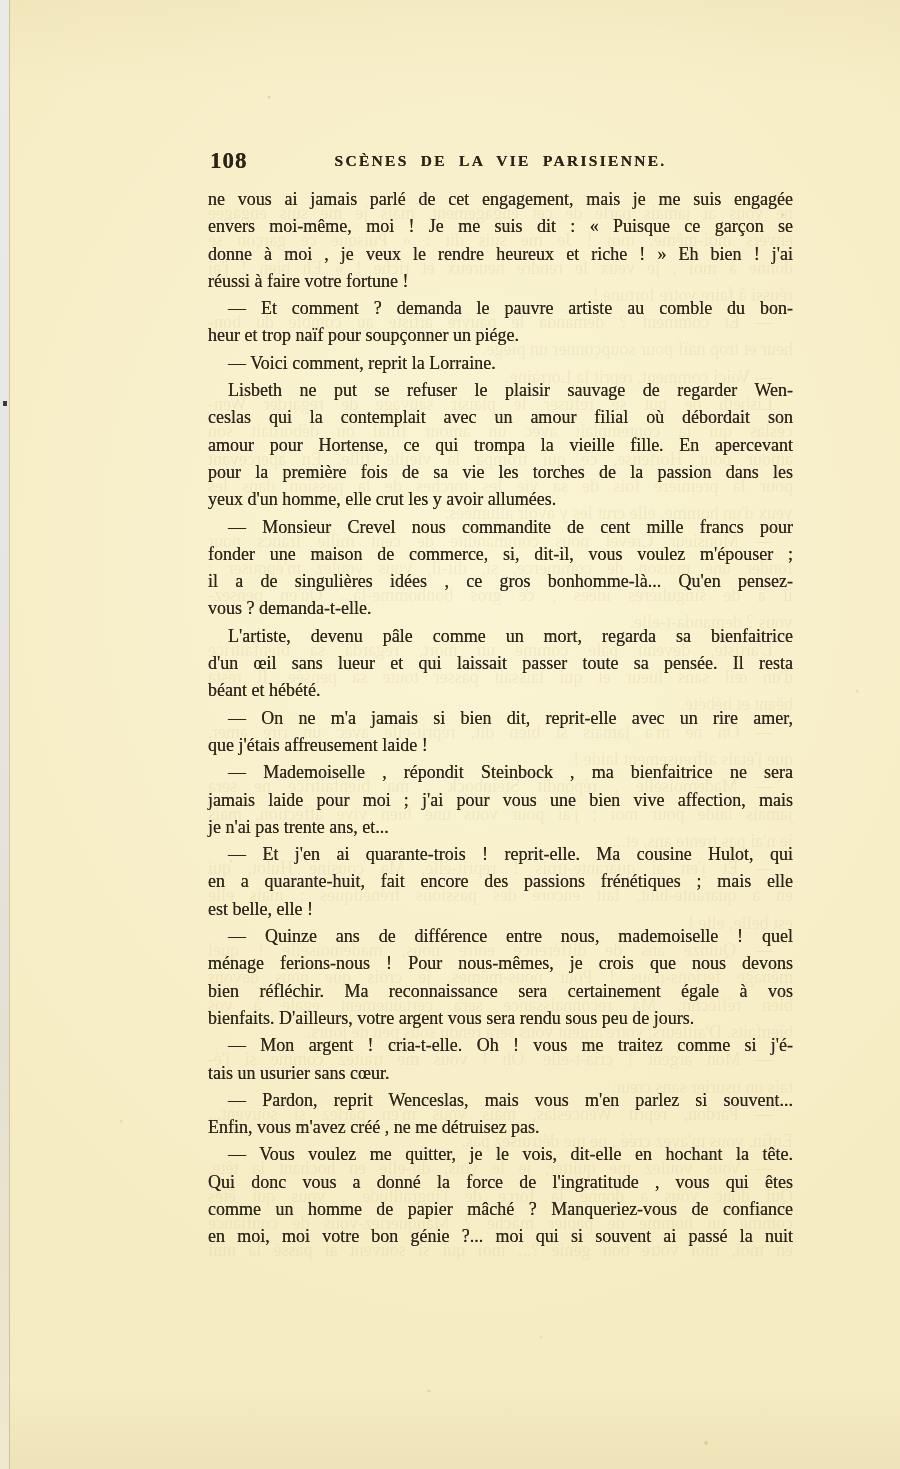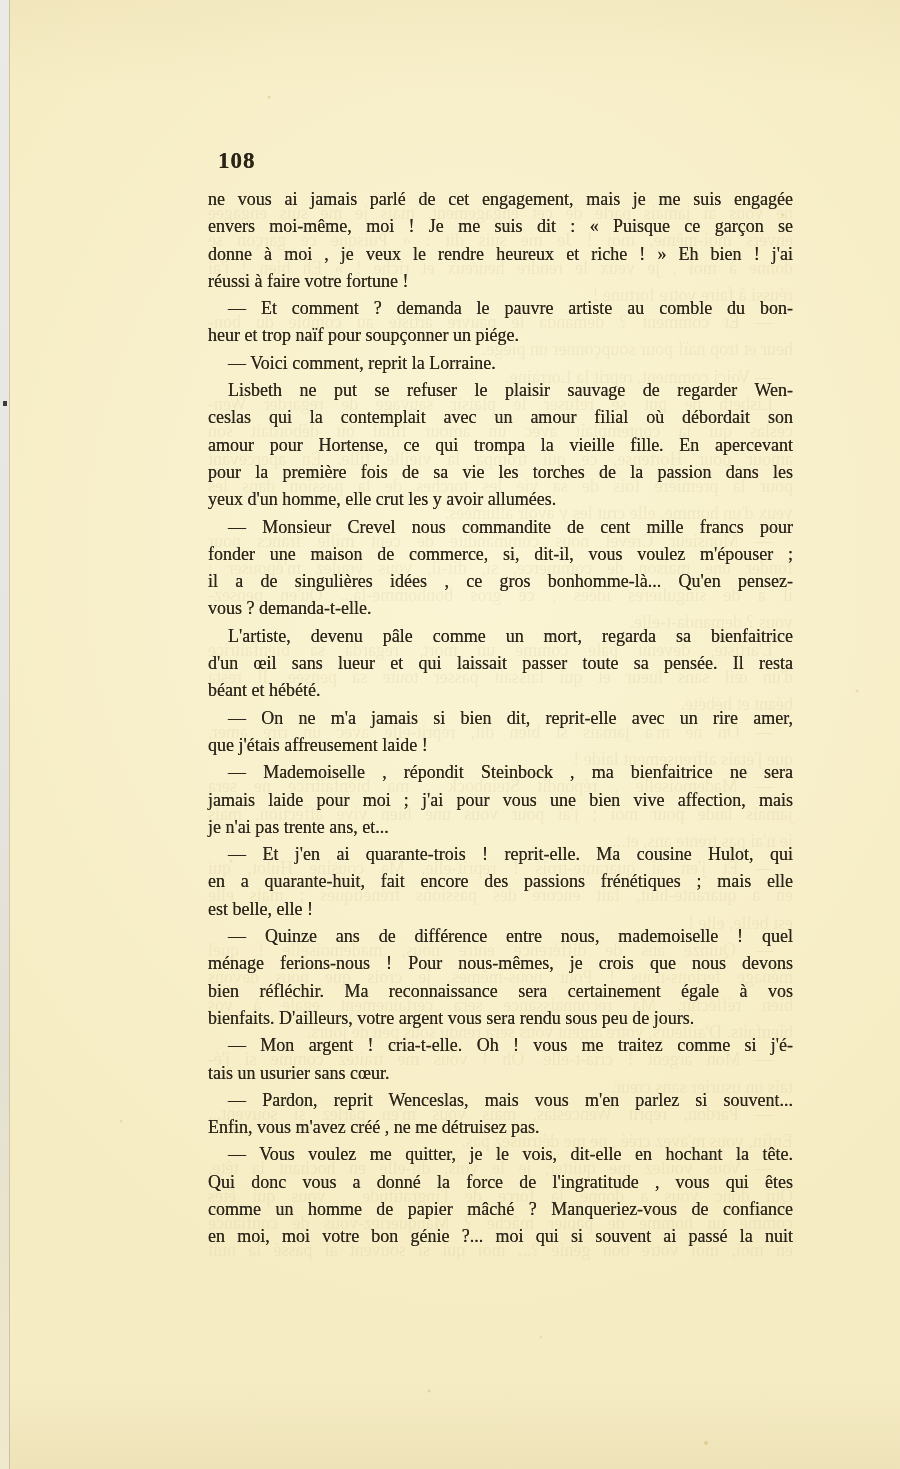--- a/index.html
+++ b/index.html
@@ -41,21 +41,21 @@
       540px 1336px 0 0.5px rgba(208,158,72,0.22),
       230px 860px 0 0.5px rgba(208,158,72,0.20),
       660px 1040px 0 0.5px rgba(208,158,72,0.20);
   }
   
   .speck {
     position:absolute; left:3px; top:401px; width:4px; height:5px;
     background:#3c3a36;
   }
   .header {
-    position:absolute; left:216px; top:148px; width:585px; height:26px;
+    position:absolute; left:208px; top:148px; width:585px; height:26px;
     color:#2c2517;
   }
   .pagenum {
     position:absolute; left:2px; top:0;
     font-size:23px; font-weight:bold; letter-spacing:1px;
     text-shadow:0 0 0.5px rgba(44,37,23,0.85);
   }
   .runhead {
     position:absolute; left:0; top:4px; width:100%;
     text-align:center;
@@ -129,20 +129,21 @@
       <div class="line j i">— Pardon, reprit Wenceslas, mais vous m'en parlez si souvent...</div>
       <div class="line">Enfin, vous m'avez créé , ne me détruisez pas.</div>
       <div class="line j i">— Vous voulez me quitter, je le vois, dit-elle en hochant la tête.</div>
       <div class="line j">Qui donc vous a donné la force de l'ingratitude , vous qui êtes</div>
       <div class="line j">comme un homme de papier mâché ? Manqueriez-vous de confiance</div>
       <div class="line j">en moi, moi votre bon génie ?... moi qui si souvent ai passé la nuit</div>
     </div>
 
   <div class="header">
     <span class="pagenum">108</span>
+    <span class="runhead">SCÈNES DE LA VIE PARISIENNE.</span>
   </div>
 
   <div class="textblock">
       <div class="line j">ne vous ai jamais parlé de cet engagement, mais je me suis engagée</div>
       <div class="line j">envers moi-même, moi ! Je me suis dit : « Puisque ce garçon se</div>
       <div class="line j">donne à moi , je veux le rendre heureux et riche ! » Eh bien ! j'ai</div>
       <div class="line">réussi à faire votre fortune !</div>
       <div class="line j i">— Et comment ? demanda le pauvre artiste au comble du bon-</div>
       <div class="line">heur et trop naïf pour soupçonner un piége.</div>
       <div class="line i">— Voici comment, reprit la Lorraine.</div>

